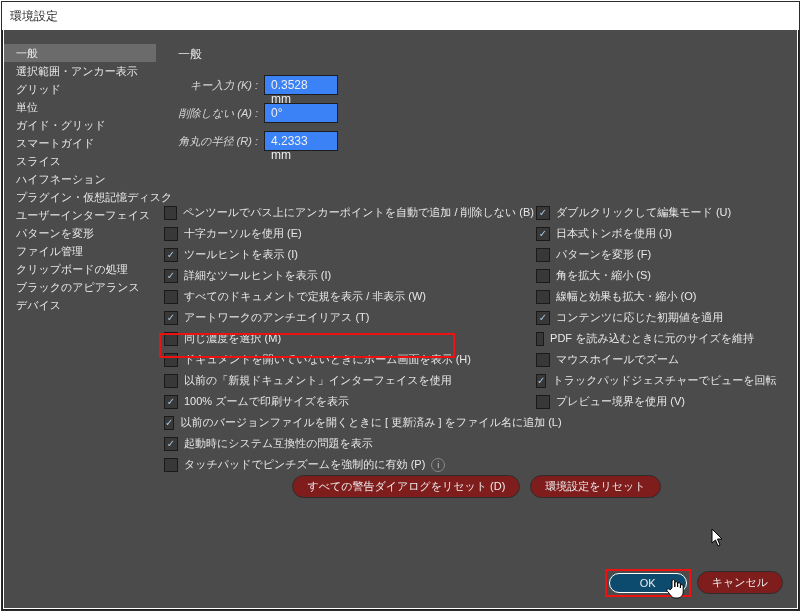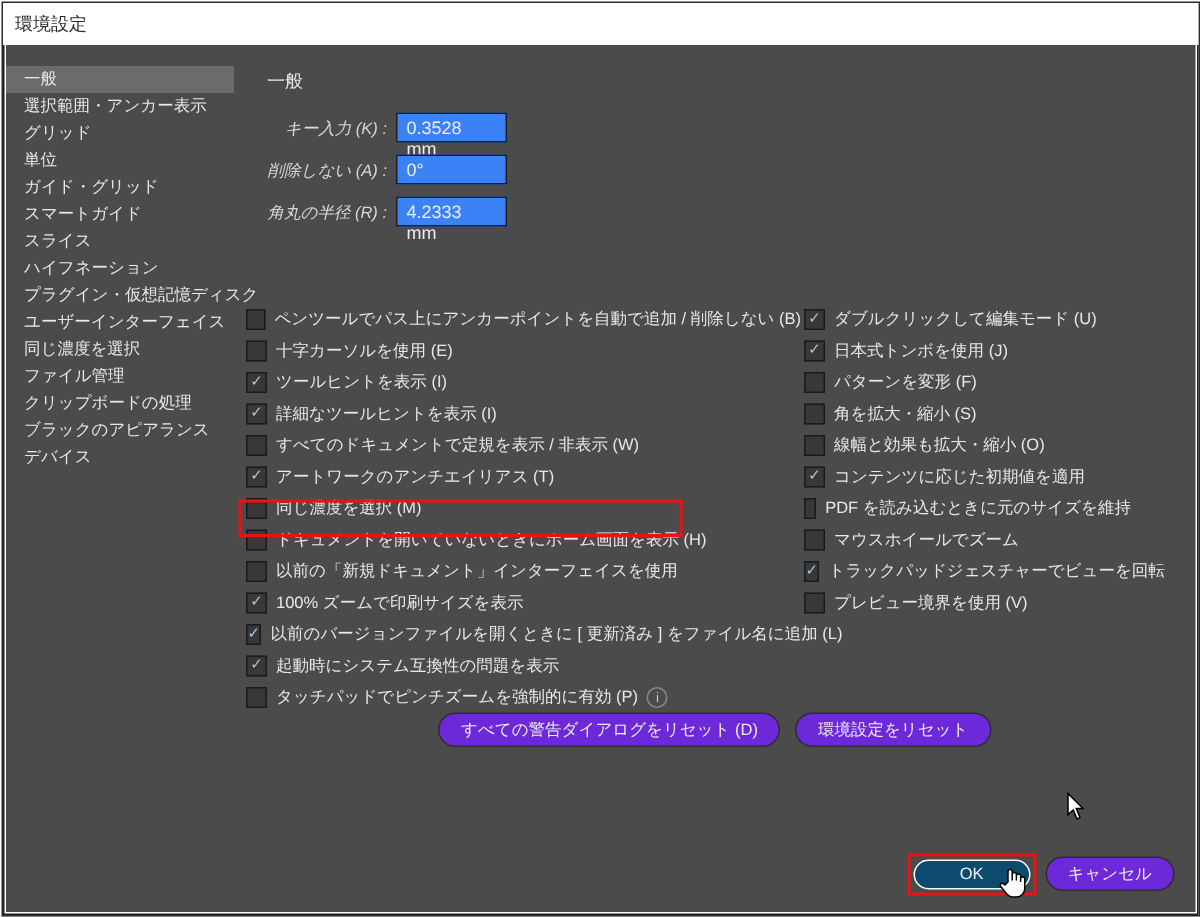--- a/index.html
+++ b/index.html
@@ -142,21 +142,21 @@
   .reset-row {
     position: absolute;
     left: 0;
     right: 0;
     bottom: 110px;
     display: flex;
     justify-content: center;
     gap: 10px;
   }
   .btn {
-    background: #6d28d9;
+    background: #7f1d1d;
     border: 1px solid #2d2d2d;
     color: #eee;
     font-size: 11px;
     padding: 3px 14px;
     border-radius: 12px;
     cursor: pointer;
     white-space: nowrap;
   }
   .footer {
     position: absolute;
@@ -195,21 +195,21 @@
         <div class="item selected">一般</div>
         <div class="item">選択範囲・アンカー表示</div>
         <div class="item">グリッド</div>
         <div class="item">単位</div>
         <div class="item">ガイド・グリッド</div>
         <div class="item">スマートガイド</div>
         <div class="item">スライス</div>
         <div class="item">ハイフネーション</div>
         <div class="item">プラグイン・仮想記憶ディスク</div>
         <div class="item">ユーザーインターフェイス</div>
-        <div class="item">同じ濃度を選択</div>
+        <div class="item">パターンを変形</div>
         <div class="item">ファイル管理</div>
         <div class="item">クリップボードの処理</div>
         <div class="item">ブラックのアピアランス</div>
         <div class="item">デバイス</div>
       </div>
 
     <div class="content">
 
       <div class="section-title">一般</div>
 

